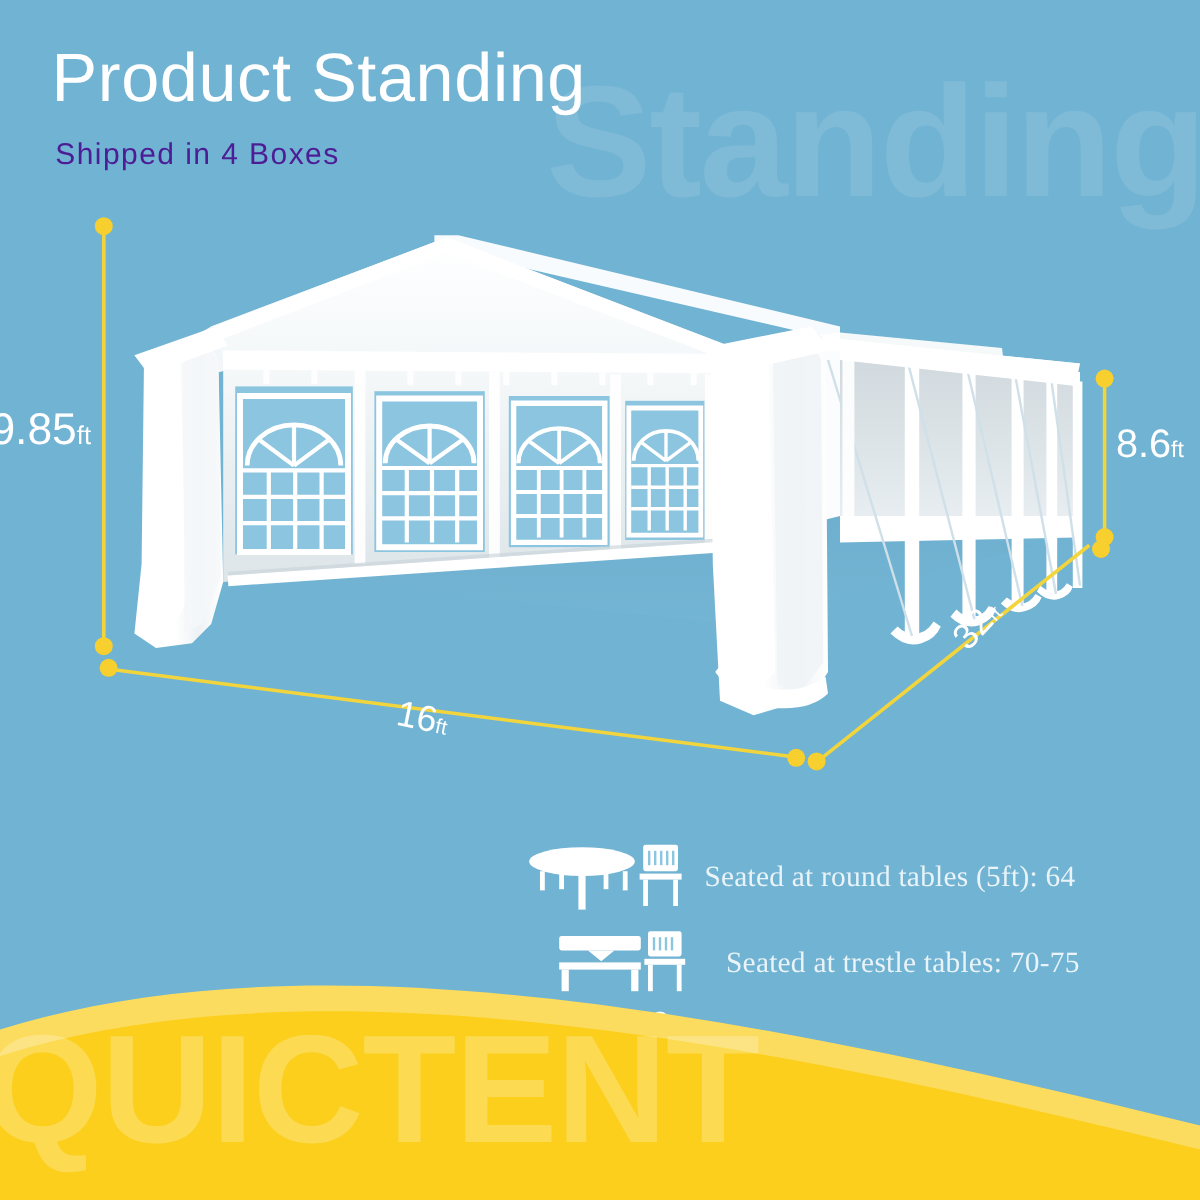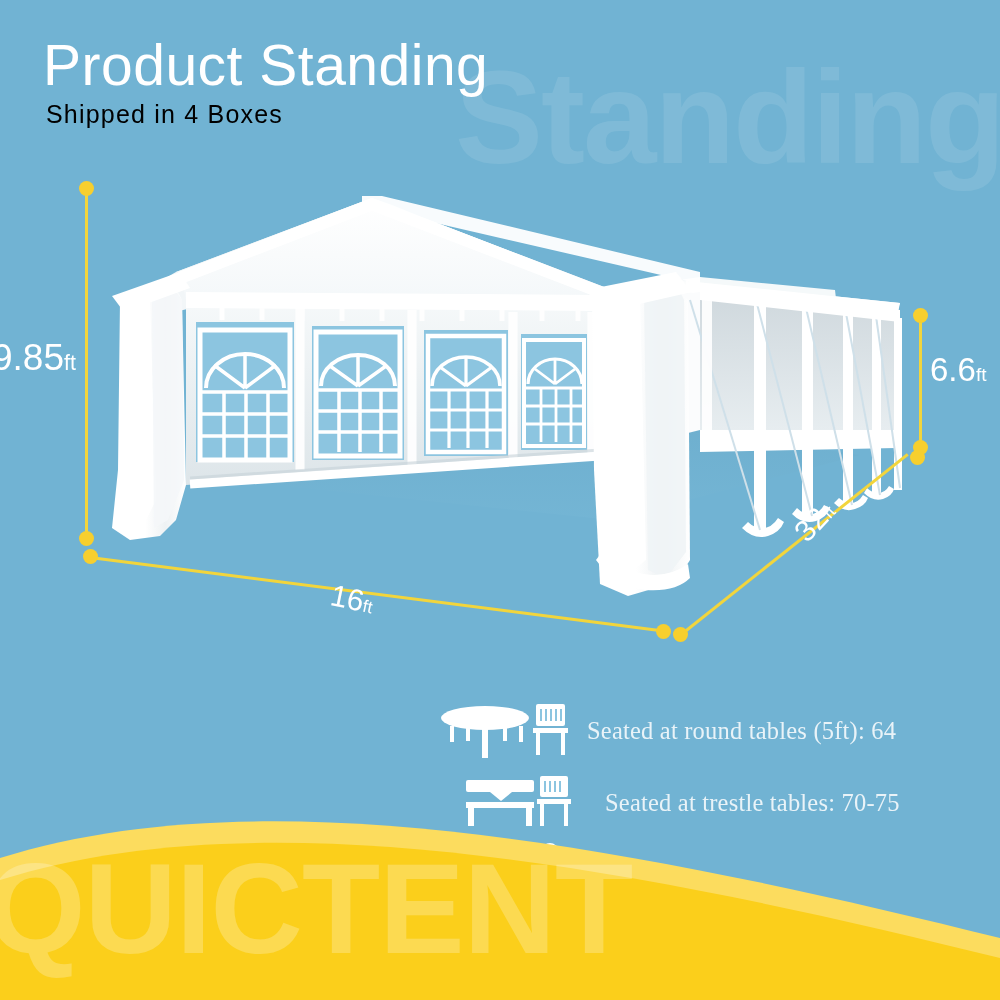--- a/index.html
+++ b/index.html
@@ -39,24 +39,24 @@
     font-size: 57px;
     font-weight: 400;
     color: #ffffff;
     letter-spacing: 0.5px;
     line-height: 1.05;
     white-space: nowrap;
   }
   .subtitle {
     position: absolute;
     left: 46px;
-    top: 100px;
+    top: 115px;
     font-size: 25px;
     font-weight: 400;
-    color: #000000;
+    color: #4c1d95;
     letter-spacing: 1.2px;
     white-space: nowrap;
   }
 
   
   .dim-line {
     position: absolute;
     background: #f2d53c;
   }
   .dim-line.v { width: 3px; }
@@ -324,21 +324,21 @@
   <div class="dim-dot" style="left:79px; top:181px;"></div>
   <div class="dim-dot" style="left:79px; top:531px;"></div>
   <div class="dim-label" id="dim-height-left-label">
     <span>9.85</span><span class="unit">ft</span>
   </div>
 
   <div class="dim-line v" style="left:919px; top:315px; height:133px;"></div>
   <div class="dim-dot" style="left:913px; top:308px;"></div>
   <div class="dim-dot" style="left:913px; top:440px;"></div>
   <div class="dim-label" id="dim-height-right-label">
-    <span>6.6</span><span class="unit">ft</span>
+    <span>8.6</span><span class="unit">ft</span>
   </div>
 
   <div class="dim-line h" style="left:90px; top:556px; width:584px; transform: rotate(7.3deg);"></div>
   <div class="dim-dot" style="left:83px; top:549px;"></div>
   <div class="dim-dot" style="left:656px; top:624px;"></div>
   <div class="dim-label" id="dim-width-label">
     <span>16</span><span class="unit">ft</span>
   </div>
 
   <div class="dim-line h" style="left:680px; top:634px; width:291px; transform: rotate(-38.5deg);"></div>

